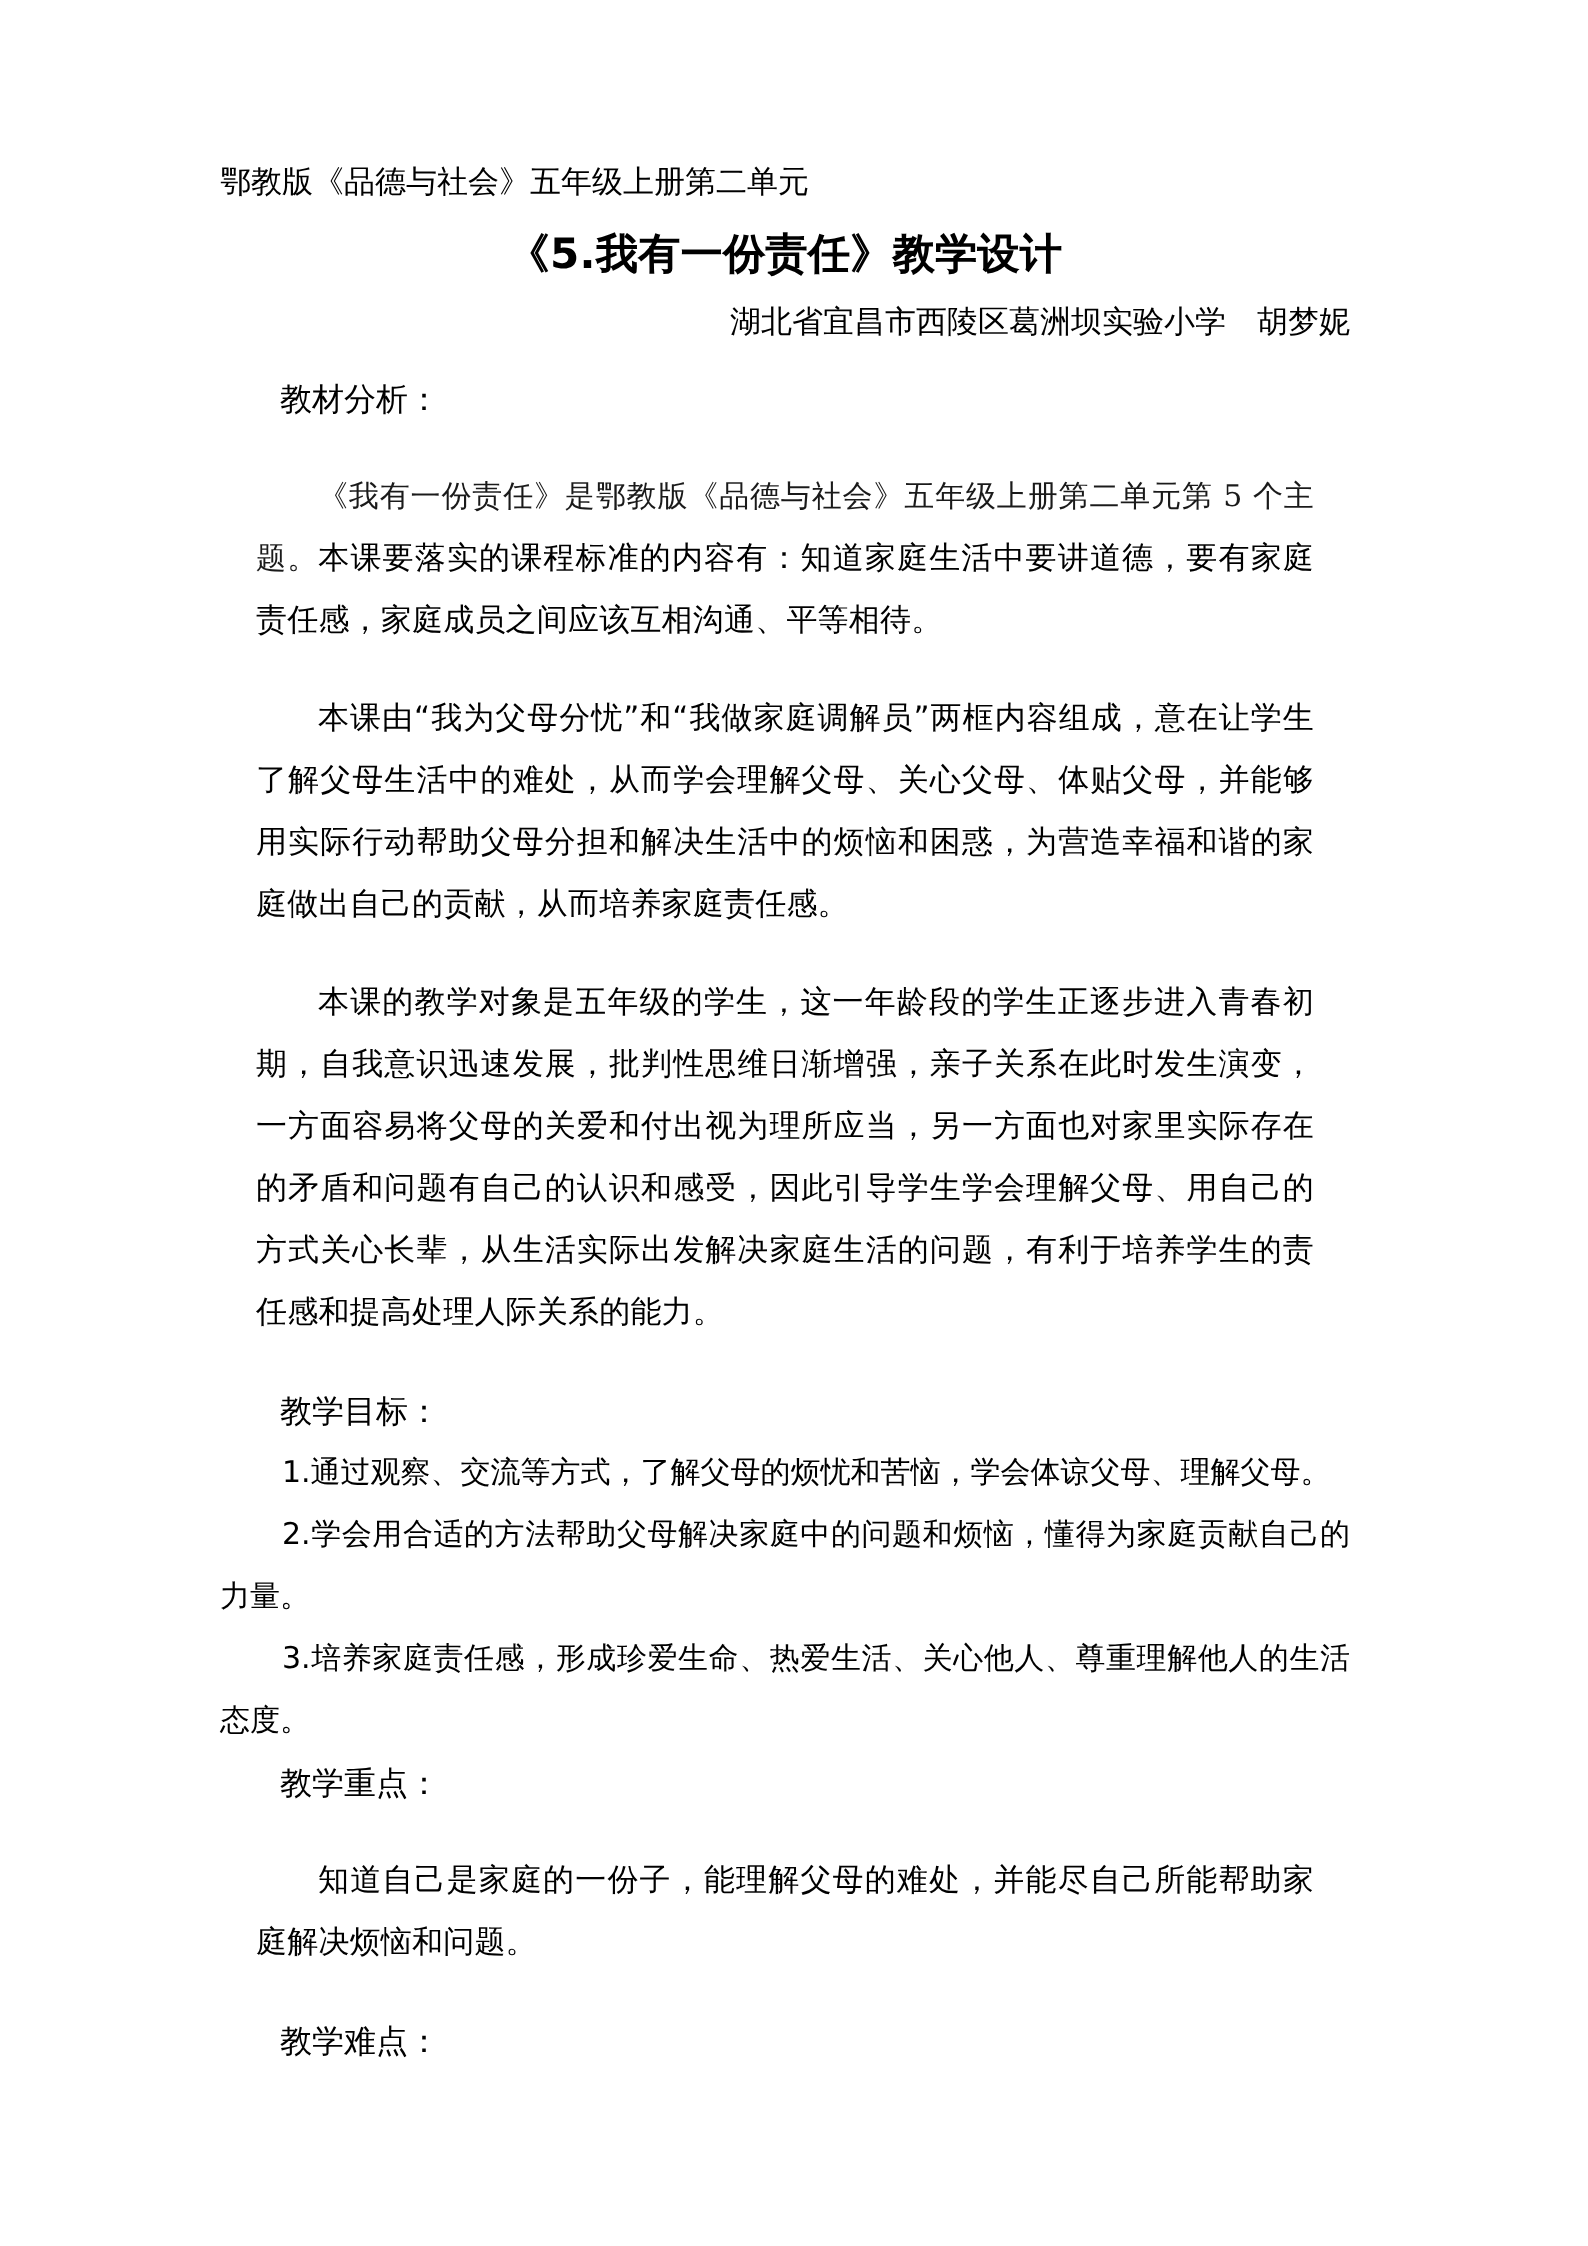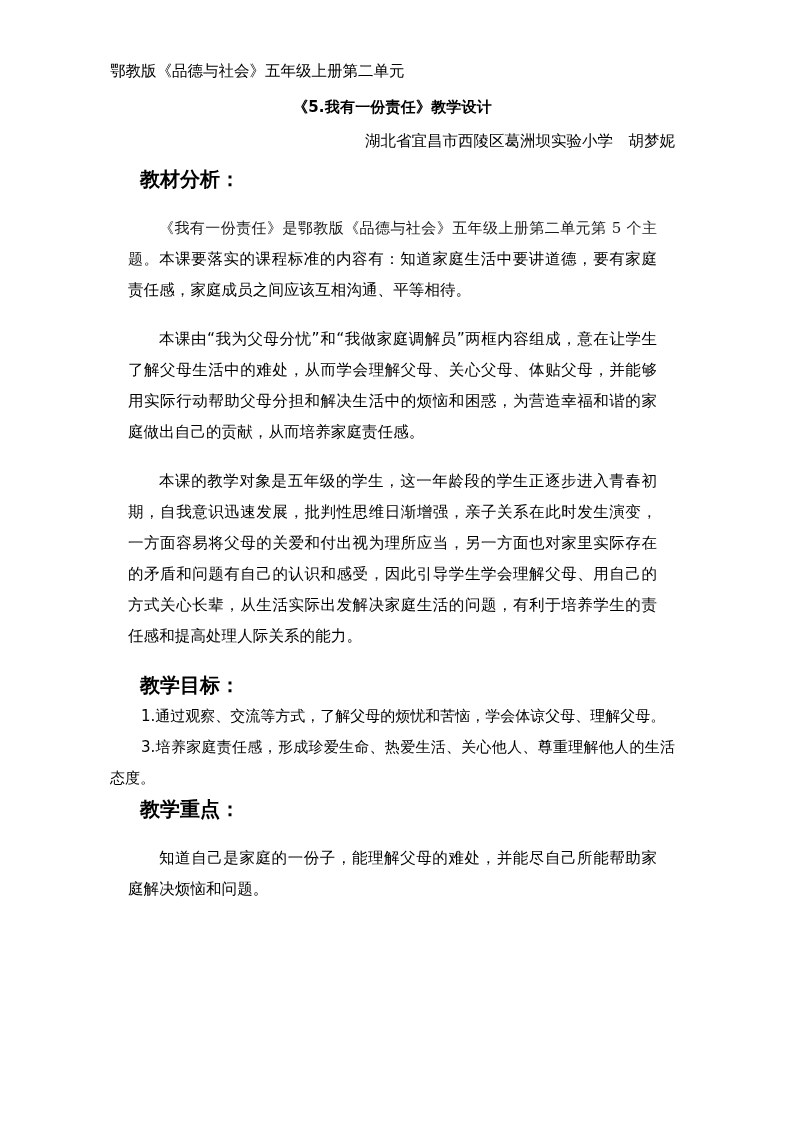--- a/index.html
+++ b/index.html
@@ -13,58 +13,58 @@
     font-family: "DejaVu Sans", "Liberation Sans", sans-serif;
     color: #000000;
     -webkit-font-smoothing: none;
   }
 
   .page {
     position: relative;
     width: 744px;
     height: 1123px;
     box-sizing: border-box;
-    padding: 60px 119px 0 110px;
+    padding: 80px 119px 0 110px;
     background: #ffffff;
     overflow: hidden;
   }
 
   .doc-body {
     width: 565px;
   }
 
   
   .source-line {
     font-size: 15.5px;
     line-height: 22px;
     letter-spacing: 0px;
     margin: 0 0 10px 0;
     white-space: nowrap;
   }
 
   .doc-title {
-    font-size: 15px;
+    font-size: 21px;
     font-weight: bold;
     line-height: 30px;
     text-align: center;
     margin: 0 0 6px 0;
     letter-spacing: 0.2px;
   }
 
   .doc-author {
     font-size: 15.5px;
     line-height: 26px;
     text-align: right;
     margin: 0 0 10px 0;
   }
 
   
   .section-heading {
-    font-size: 20px;
-    font-weight: bold;
+    font-size: 16px;
+    font-weight: normal;
     line-height: 31px;
     margin: 0;
     text-indent: 30px;
   }
 
   
   .para {
     font-size: 15.5px;
     line-height: 31px;
     margin: 18px;
@@ -114,22 +114,24 @@
     <p class="para">本课由“我为父母分忧”和“我做家庭调解员”两框内容组成，意在让学生了解父母生活中的难处，从而学会理解父母、关心父母、体贴父母，并能够用实际行动帮助父母分担和解决生活中的烦恼和困惑，为营造幸福和谐的家庭做出自己的贡献，从而培养家庭责任感。</p>
 
 
 
     <p class="para">本课的教学对象是五年级的学生，这一年龄段的学生正逐步进入青春初期，自我意识迅速发展，批判性思维日渐增强，亲子关系在此时发生演变，一方面容易将父母的关爱和付出视为理所应当，另一方面也对家里实际存在的矛盾和问题有自己的认识和感受，因此引导学生学会理解父母、用自己的方式关心长辈，从生活实际出发解决家庭生活的问题，有利于培养学生的责任感和提高处理人际关系的能力。</p>
 
     <h2 class="section-heading">教学目标：</h2>
 
     <p class="list-item">1.通过观察、交流等方式，了解父母的烦忧和苦恼，学会体谅父母、理解父母。</p>
 
+    <p class="list-item">2.学会用合适的方法帮助父母解决家庭中的问题和烦恼，懂得为家庭贡献自己的力量。</p>
 
     <p class="list-item">3.培养家庭责任感，形成珍爱生命、热爱生活、关心他人、尊重理解他人的生活态度。</p>
 
     <h2 class="section-heading">教学重点：</h2>
 
     <p class="para">知道自己是家庭的一份子，能理解父母的难处，并能尽自己所能帮助家庭解决烦恼和问题。</p>
 
+    <h2 class="section-heading">教学难点：</h2>
 
   </div>
 </div>
 
 </body></html>

